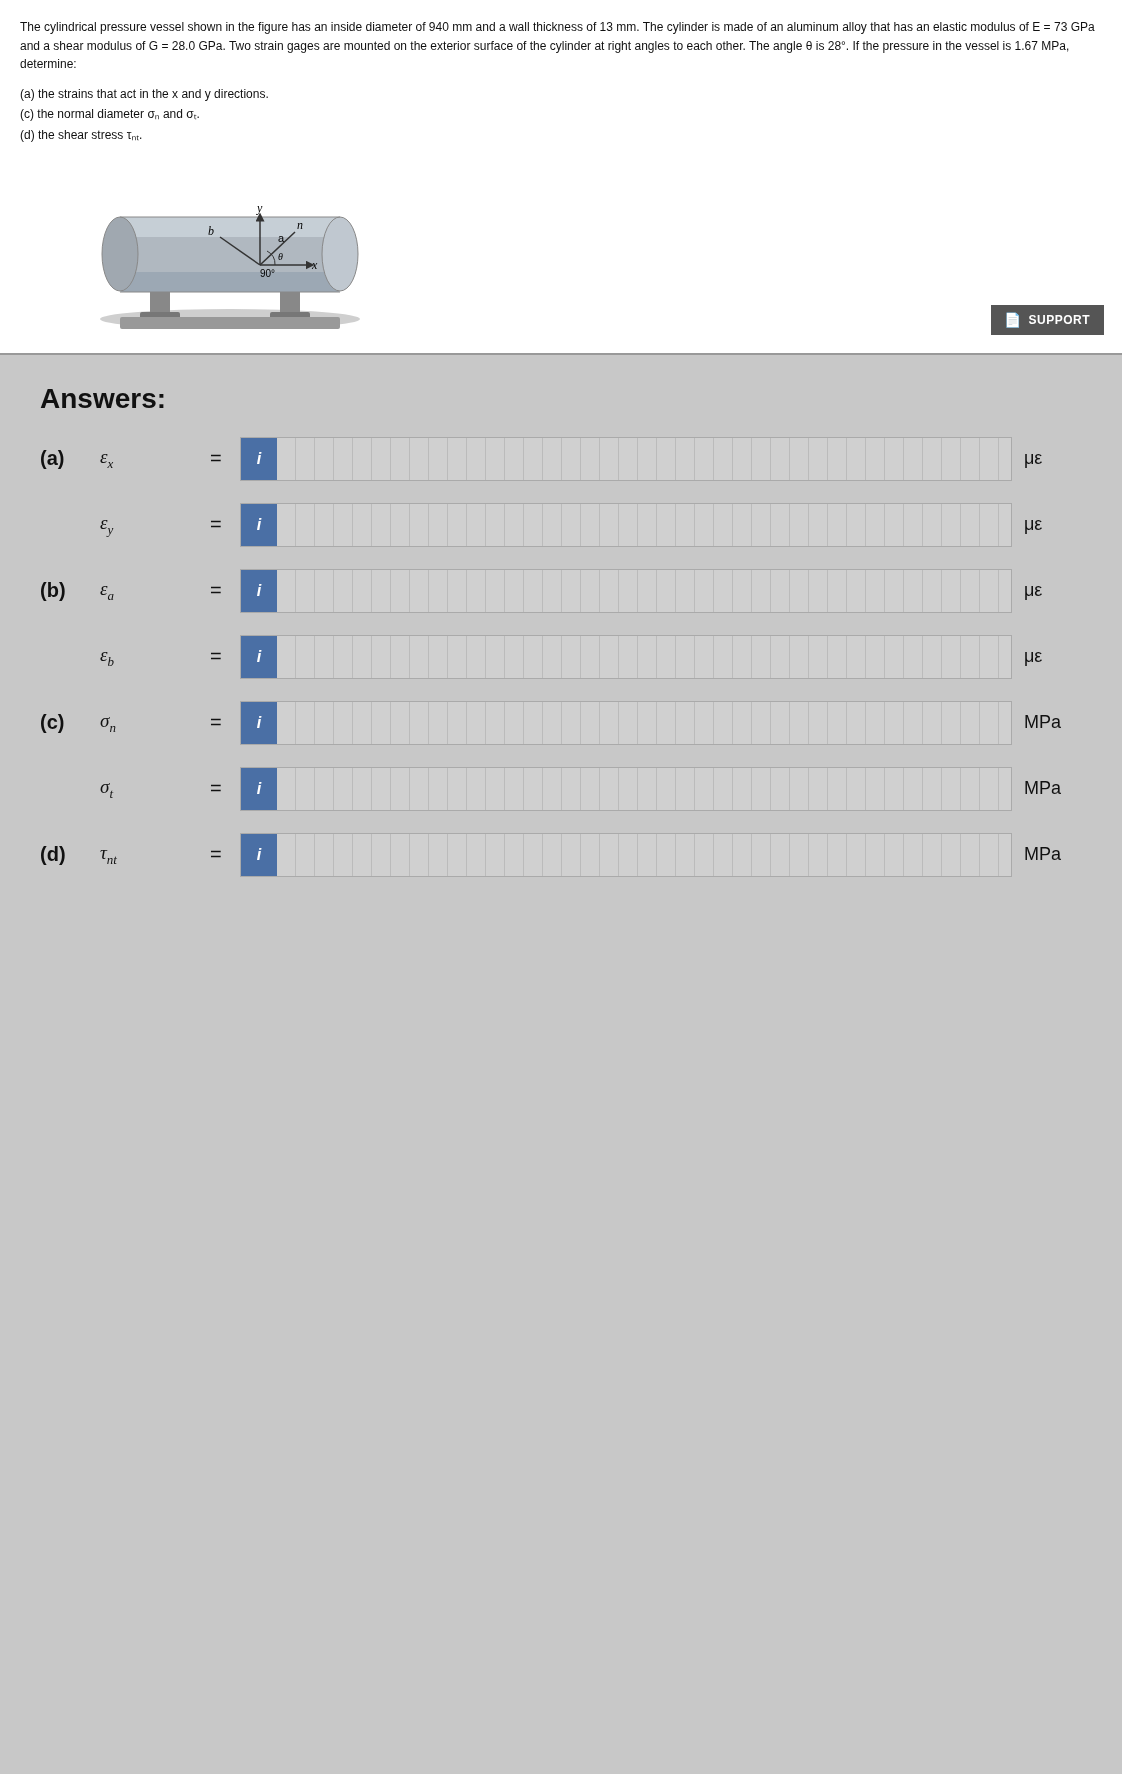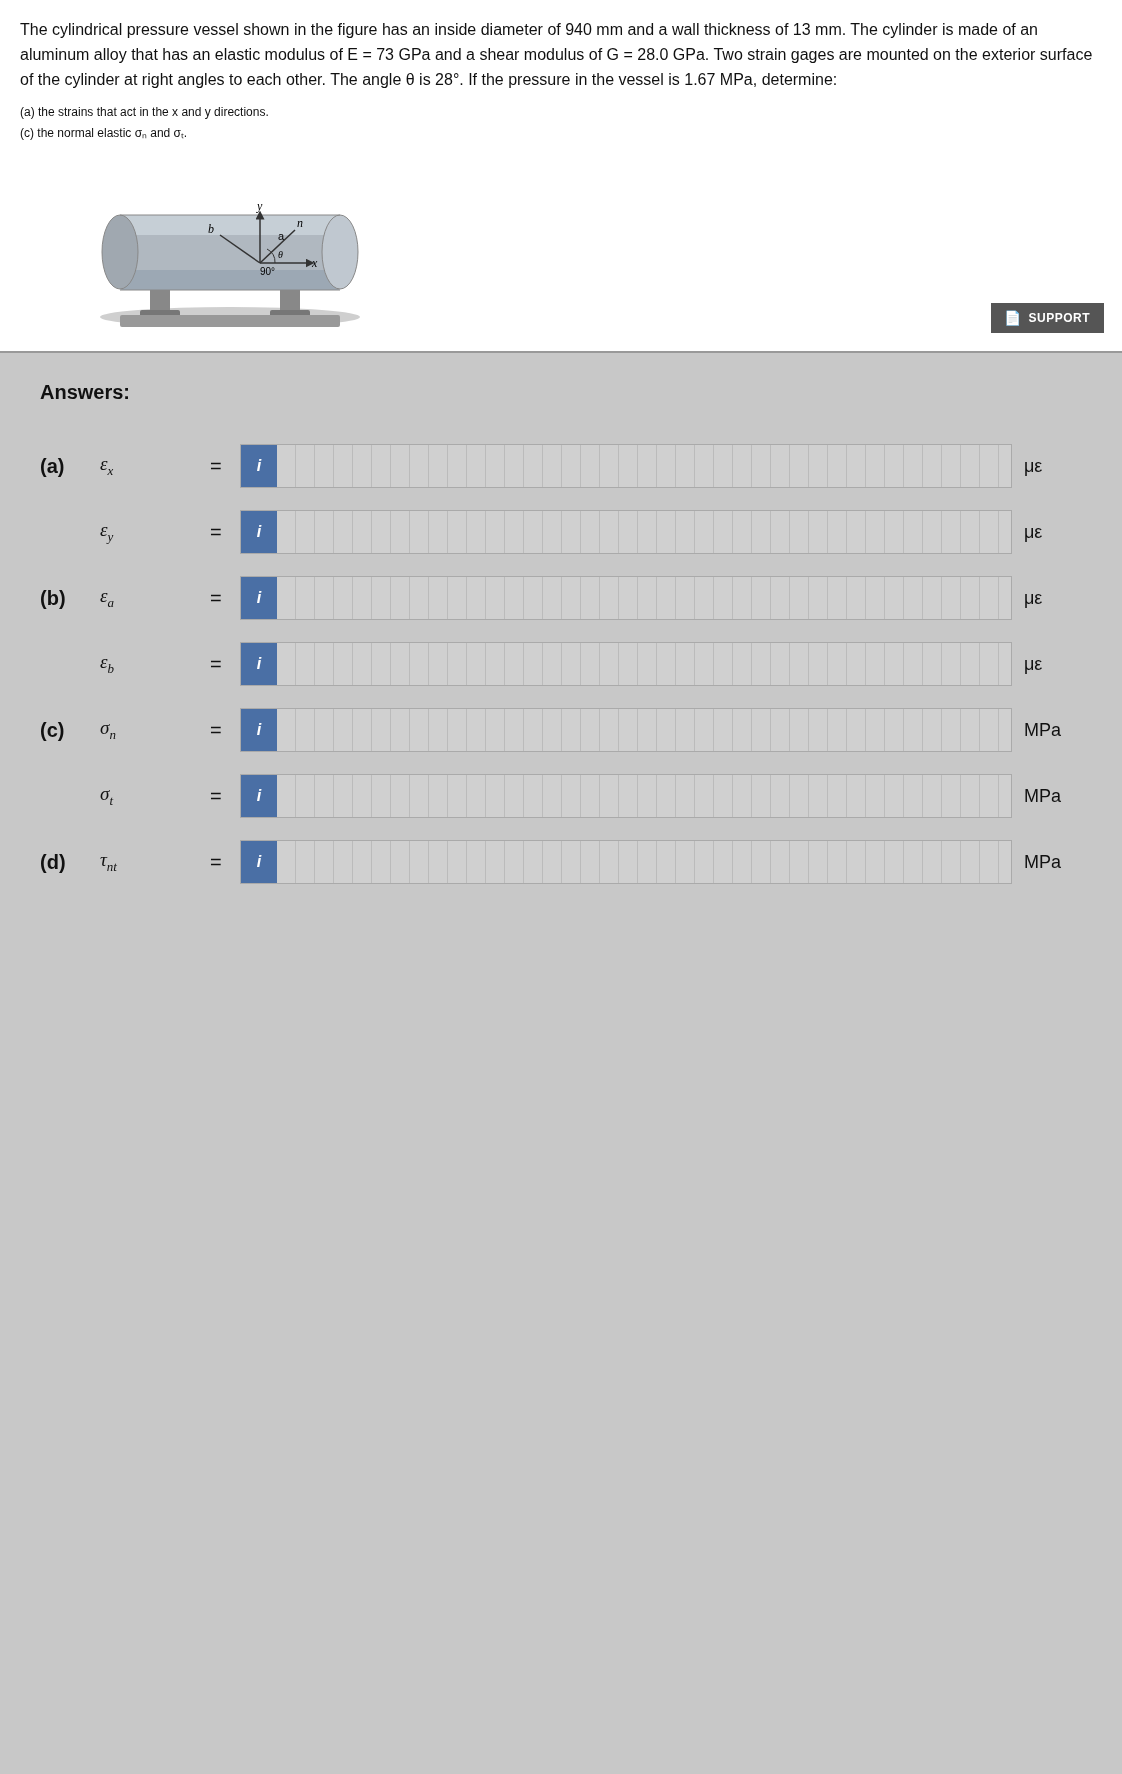--- a/index.html
+++ b/index.html
@@ -11,21 +11,21 @@
     }
 
     
     .problem-section {
       background: #ffffff;
       padding: 18px 20px 16px 20px;
       border-bottom: 2px solid #999;
       position: relative;
     }
     .problem-text {
-      font-size: 16px;
+      font-size: 12px;
       line-height: 1.55;
       color: #111;
       margin-bottom: 10px;
     }
     .problem-list {
       font-size: 12px;
       line-height: 1.7;
       color: #111;
       margin-bottom: 12px;
       list-style: none;
@@ -56,24 +56,24 @@
     .support-icon {
       font-size: 14px;
     }
 
     
     .answers-section {
       background: #c8c8c8;
       padding: 28px 40px 40px 40px;
     }
     .answers-title {
-      font-size: 20px;
+      font-size: 28px;
       font-weight: bold;
       color: #111;
-      margin-bottom: 40px;
+      margin-bottom: 22px;
     }
 
     
     .answer-row {
       display: flex;
       align-items: center;
       margin-bottom: 22px;
       gap: 0;
     }
     .part-label {
@@ -157,21 +157,22 @@
     
     .greek { font-family: "Times New Roman", Times, serif; }
   </style>
 </head>
 <body>
 
 <div class="problem-section">
   <p class="problem-text">The cylindrical pressure vessel shown in the figure has an inside diameter of 940 mm and a wall thickness of 13 mm. The cylinder is made of an aluminum alloy that has an elastic modulus of E = 73 GPa and a shear modulus of G = 28.0 GPa. Two strain gages are mounted on the exterior surface of the cylinder at right angles to each other. The angle θ is 28°. If the pressure in the vessel is 1.67 MPa, determine:</p>
   <ul class="problem-list">
     <li>(a) the strains that act in the x and y directions.</li>
-    <li>(c) the normal elastic σₙ and σₜ.</li>
+    <li>(c) the normal diameter σₙ and σₜ.</li>
+    <li>(d) the shear stress τₙₜ.</li>
   </ul>
 
   <div class="figure-container">
 
     <svg class="cylinder-svg" viewBox="0 0 340 180">
 
       <ellipse cx="170" cy="162" rx="130" ry="10" fill="#888" opacity="0.4"></ellipse>
 
       <rect x="90" y="130" width="20" height="28" fill="#888" rx="2"></rect>
       <rect x="80" y="155" width="40" height="8" fill="#777" rx="2"></rect>

